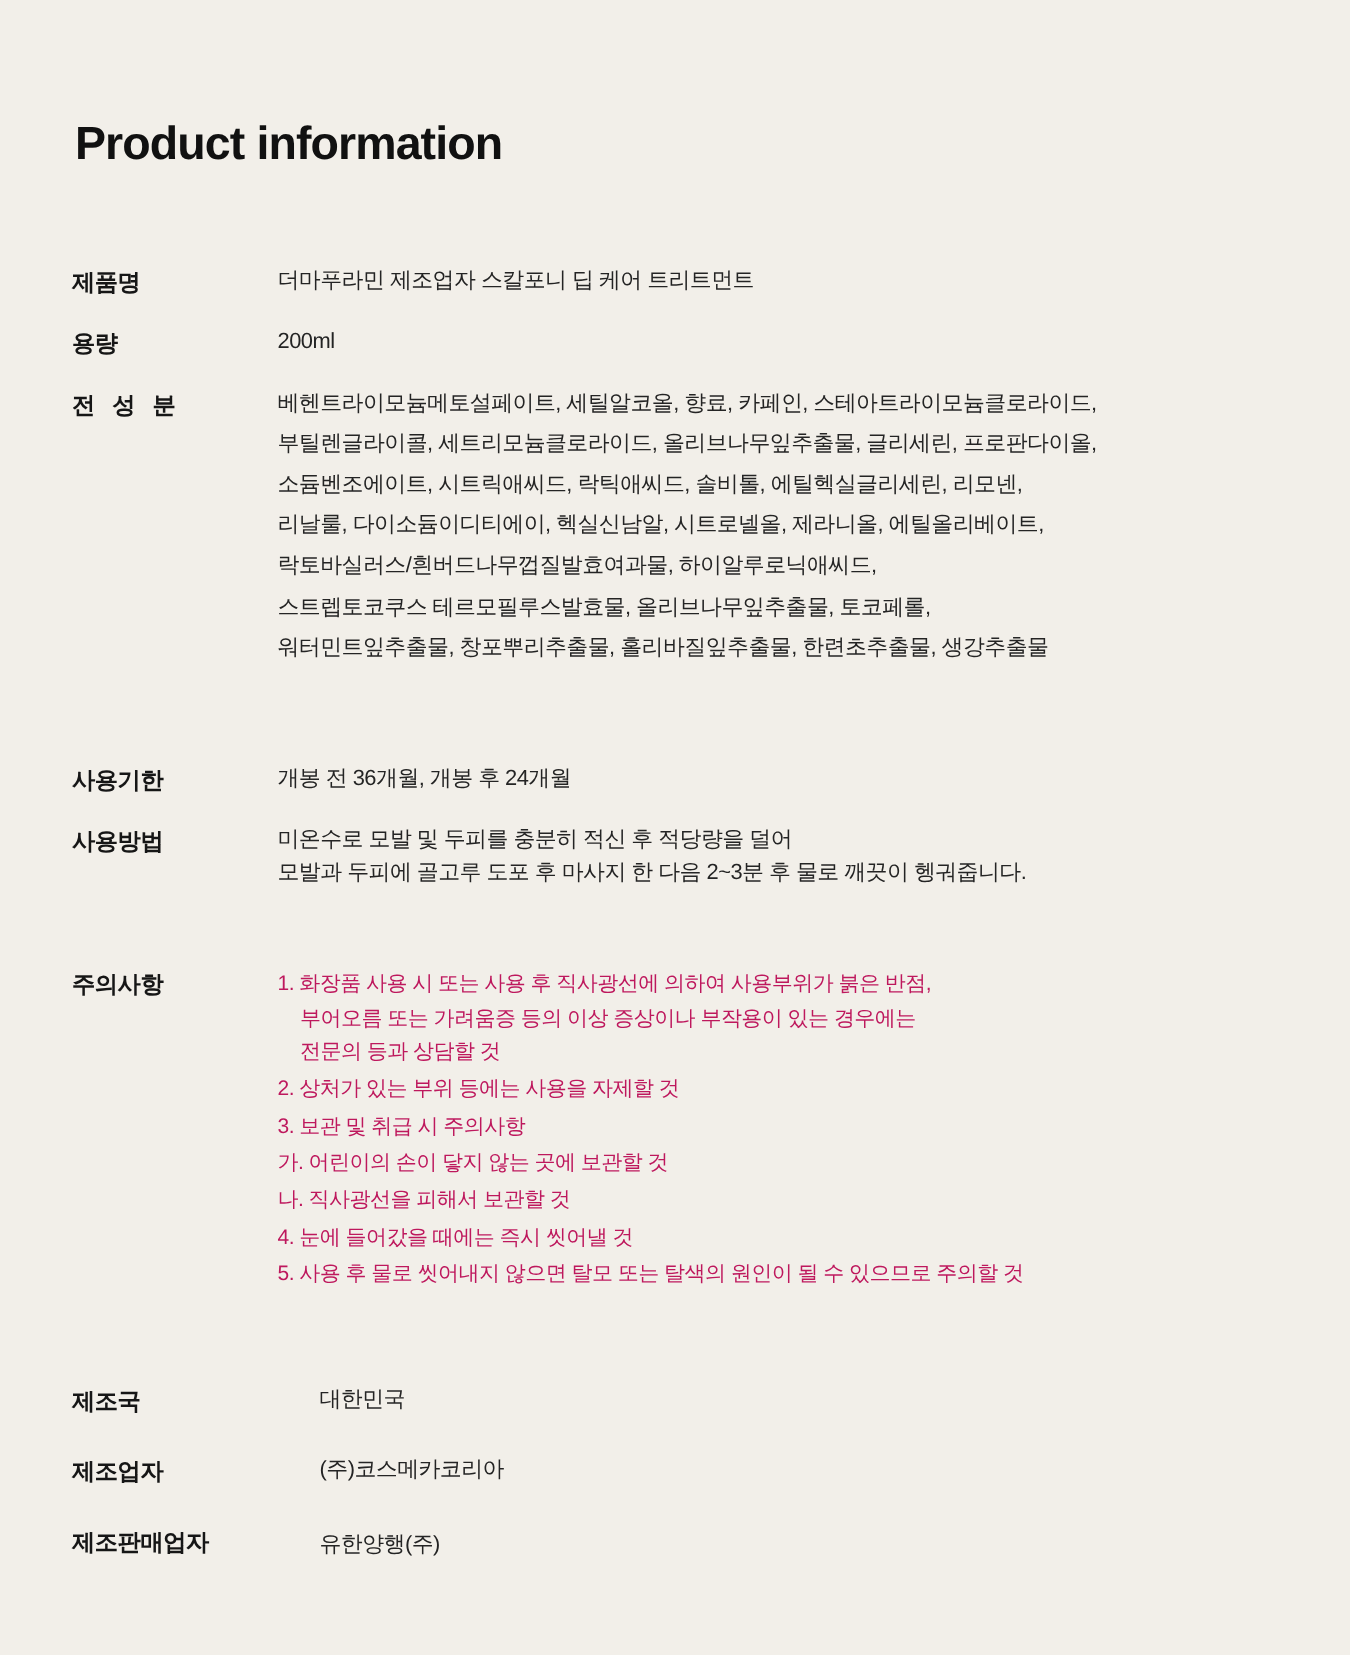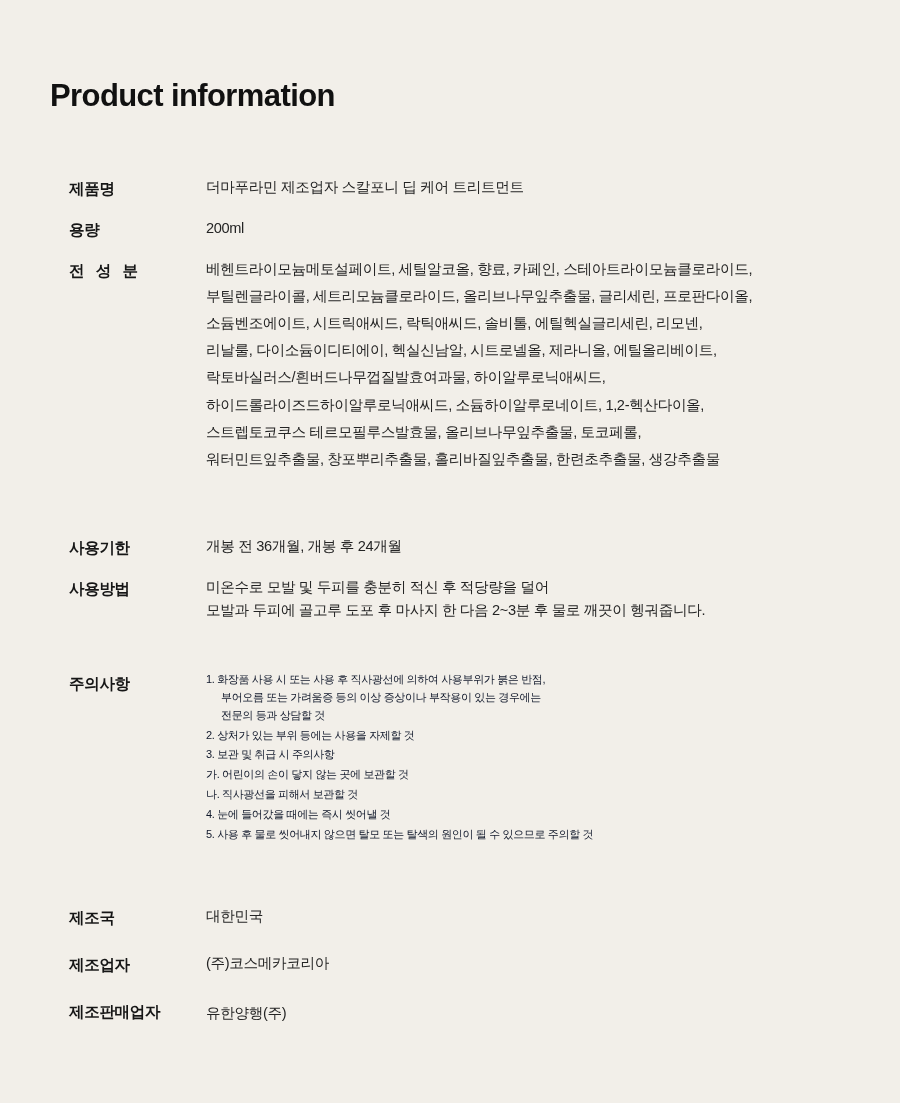--- a/index.html
+++ b/index.html
@@ -35,21 +35,20 @@
   }
   .label {
     width: 137px;
     flex: 0 0 137px;
     font-size: 15.5px;
     font-weight: 700;
     color: #161616;
     line-height: 1.55;
     padding-top: 1px;
     letter-spacing: -0.3px;
-    margin-left: 21px;
   }
   .label.spaced {
     letter-spacing: 3.5px;
   }
   .value {
     flex: 1 1 auto;
     font-size: 14.6px;
     line-height: 1.55;
     color: #242424;
     letter-spacing: -0.35px;
@@ -57,32 +56,32 @@
   .value .line { display: block; }
   .ingredients .line { margin-bottom: 4.5px; }
   .gap-lg { height: 44px; }
   .gap-md { height: 34px; }
   .caution-list {
     margin: 0;
     padding: 0;
     list-style: none;
   }
   .caution-list li {
-    font-size: 11px;
+    font-size: 14px;
     line-height: 1.62;
-    color: #0f172a;
+    color: #be185d;
     letter-spacing: -0.35px;
     margin-bottom: 2px;
   }
   .caution-list li .cont {
     display: block;
     padding-left: 15px;
   }
   .footer-row .label { font-size: 15.5px; }
-  .footer-row { margin-bottom: 22px; }
+  .footer-row { margin-bottom: 22px; gap: 28px; }
   .footer-row:last-child { margin-bottom: 0; align-items: flex-end; }
 </style>
 </head>
 <body>
 
 <div class="page">
 
   <h1 class="title">Product information</h1>
 
   <div class="row">
@@ -96,21 +95,20 @@
   </div>
 
   <div class="row">
     <div class="label spaced">전 성 분</div>
     <div class="value ingredients">
       <span class="line">베헨트라이모늄메토설페이트, 세틸알코올, 향료, 카페인, 스테아트라이모늄클로라이드,</span>
       <span class="line">부틸렌글라이콜, 세트리모늄클로라이드, 올리브나무잎추출물, 글리세린, 프로판다이올,</span>
       <span class="line">소듐벤조에이트, 시트릭애씨드, 락틱애씨드, 솔비톨, 에틸헥실글리세린, 리모넨,</span>
       <span class="line">리날룰, 다이소듐이디티에이, 헥실신남알, 시트로넬올, 제라니올, 에틸올리베이트,</span>
       <span class="line">락토바실러스/흰버드나무껍질발효여과물, 하이알루로닉애씨드,</span>
-      <span class="line">하이드롤라이즈드하이알루로닉애씨드, 소듐하이알루로네이트, 1,2-헥산다이올,</span>
       <span class="line">스트렙토코쿠스 테르모필루스발효물, 올리브나무잎추출물, 토코페롤,</span>
       <span class="line">워터민트잎추출물, 창포뿌리추출물, 홀리바질잎추출물, 한련초추출물, 생강추출물</span>
     </div>
   </div>
 
   <div class="gap-lg"></div>
 
   <div class="row">
     <div class="label">사용기한</div>
     <div class="value">개봉 전 36개월, 개봉 후 24개월</div>

